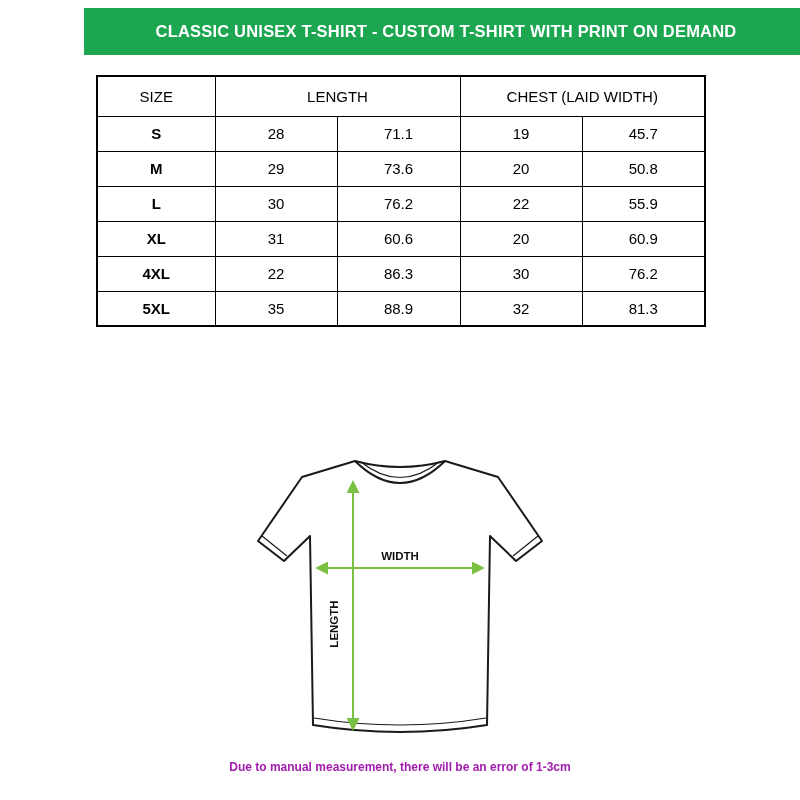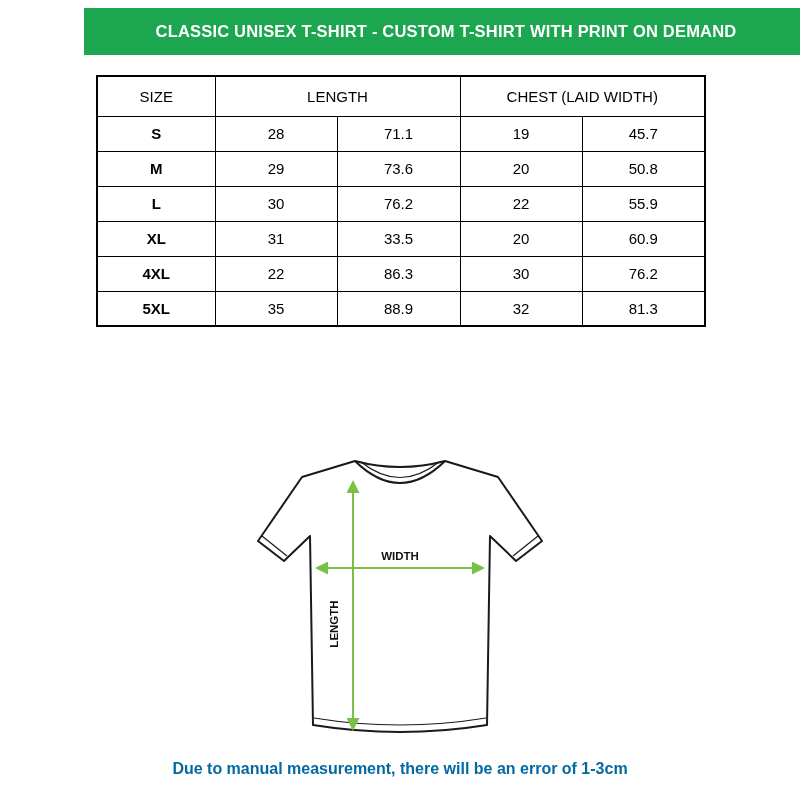--- a/index.html
+++ b/index.html
@@ -42,23 +42,23 @@
   .size-table tbody tr { height: 35px; }
   .size-table tbody th { font-weight: bold; }
   .size-table tbody td { font-weight: normal; }
 
   .shirt-svg { position: absolute; left: 250px; top: 437px; }
 
   .note {
     position: absolute; left: 0; top: 760px;
     width: 800px;
     text-align: center;
-    color: #0369a1;
+    color: #a21caf;
     font-weight: bold;
-    font-size: 16px;
+    font-size: 12px;
   }
 </style>
 </head>
 <body>
 
 <div class="page">
 
   <div class="banner">
     <div class="banner-title">CLASSIC UNISEX T-SHIRT - CUSTOM T-SHIRT WITH PRINT ON DEMAND</div>
   </div>
@@ -96,21 +96,21 @@
       <tr>
         <th>L</th>
         <td>30</td>
         <td>76.2</td>
         <td>22</td>
         <td>55.9</td>
       </tr>
       <tr>
         <th>XL</th>
         <td>31</td>
-        <td>33.5</td>
+        <td>60.6</td>
         <td>20</td>
         <td>60.9</td>
       </tr>
       <tr>
         <th>4XL</th>
         <td>22</td>
         <td>86.3</td>
         <td>30</td>
         <td>76.2</td>
       </tr>

